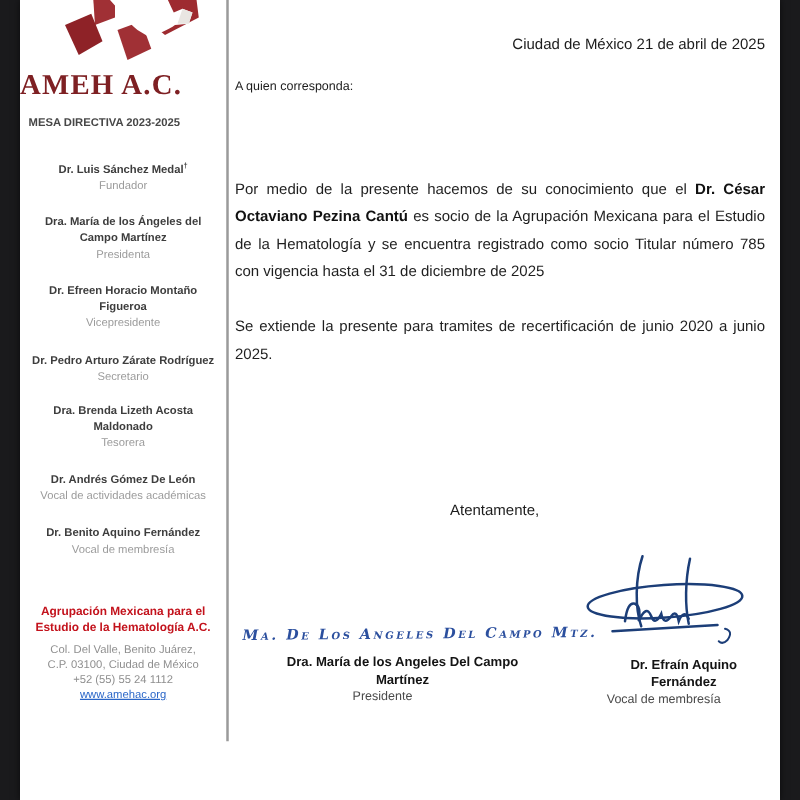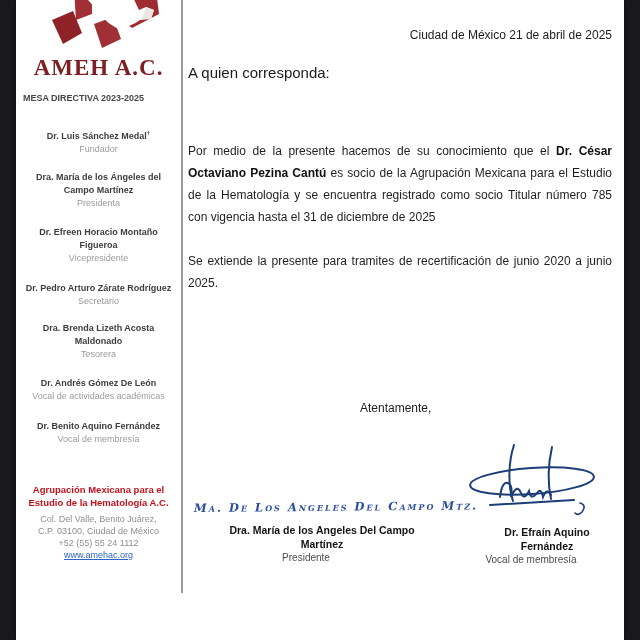--- a/index.html
+++ b/index.html
@@ -25,21 +25,20 @@
     position: absolute; left: 165px; top: 0;
     width: 2px; height: 593px;
     background: #9a9a9a;
   }
   .logo-wrap {
     position: absolute; left: 36px; top: -10px;
     width: 120px; height: 68px;
   }
   .brand {
     position: absolute; left: 0; top: 55px; width: 165px;
-    text-align: center;
     font-family: "Liberation Serif", serif;
     font-weight: bold;
     font-size: 23px;
     letter-spacing: 1px;
     color: #7e2023;
   }
   .board-title {
     position: absolute; left: 0; top: 93px; width: 135px;
     text-align: center;
     font-size: 9px; font-weight: bold; color: #474747;
@@ -59,21 +58,21 @@
   .side-footer .link {
     display: block; font-size: 9px; line-height: 12px;
     color: #2a66c8; text-decoration: underline; cursor: pointer;
   }
   
   .content { position: absolute; left: 172px; top: 0; width: 424px; height: 474px; }
   .date-line {
     position: absolute; top: 28px; right: 0; width: 100%;
     text-align: right; font-size: 12px; color: #1c1c1c;
   }
-  .salutation { position: absolute; top: 64px; left: 0; font-size: 15px; color: #1c1c1c; }
+  .salutation { position: absolute; top: 64px; left: 0; font-size: 10px; color: #1c1c1c; }
   .para {
     position: absolute; left: 0; width: 424px;
     font-size: 12px; color: #1f1f1f;
     line-height: 22px; text-align: justify;
   }
   .p1 { top: 140px; }
   .p2 { top: 250px; }
   .para b { font-weight: bold; color: #111; }
   .closing { position: absolute; top: 401px; left: 172px; font-size: 12px; color: #1c1c1c; }
   

